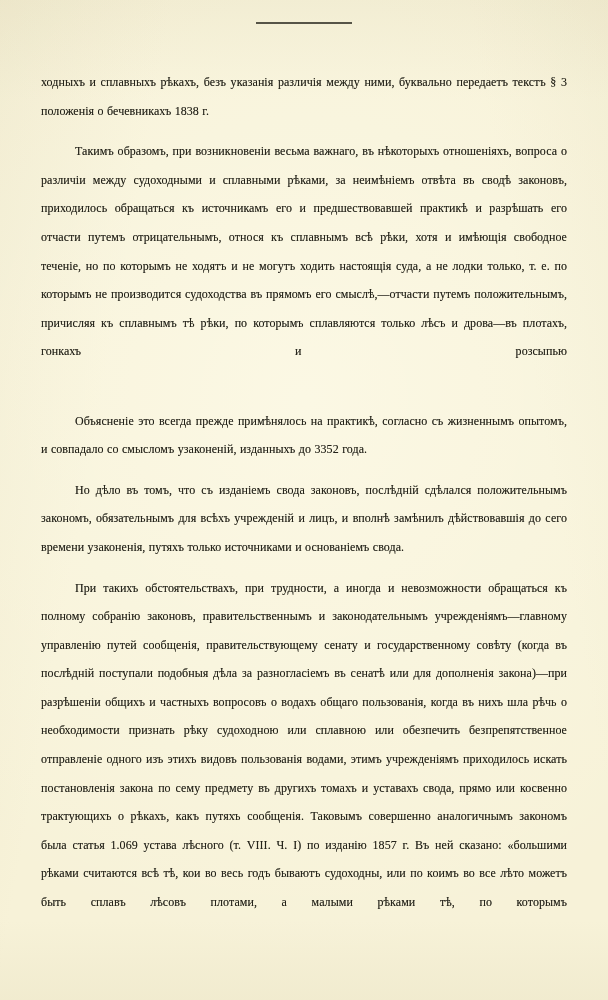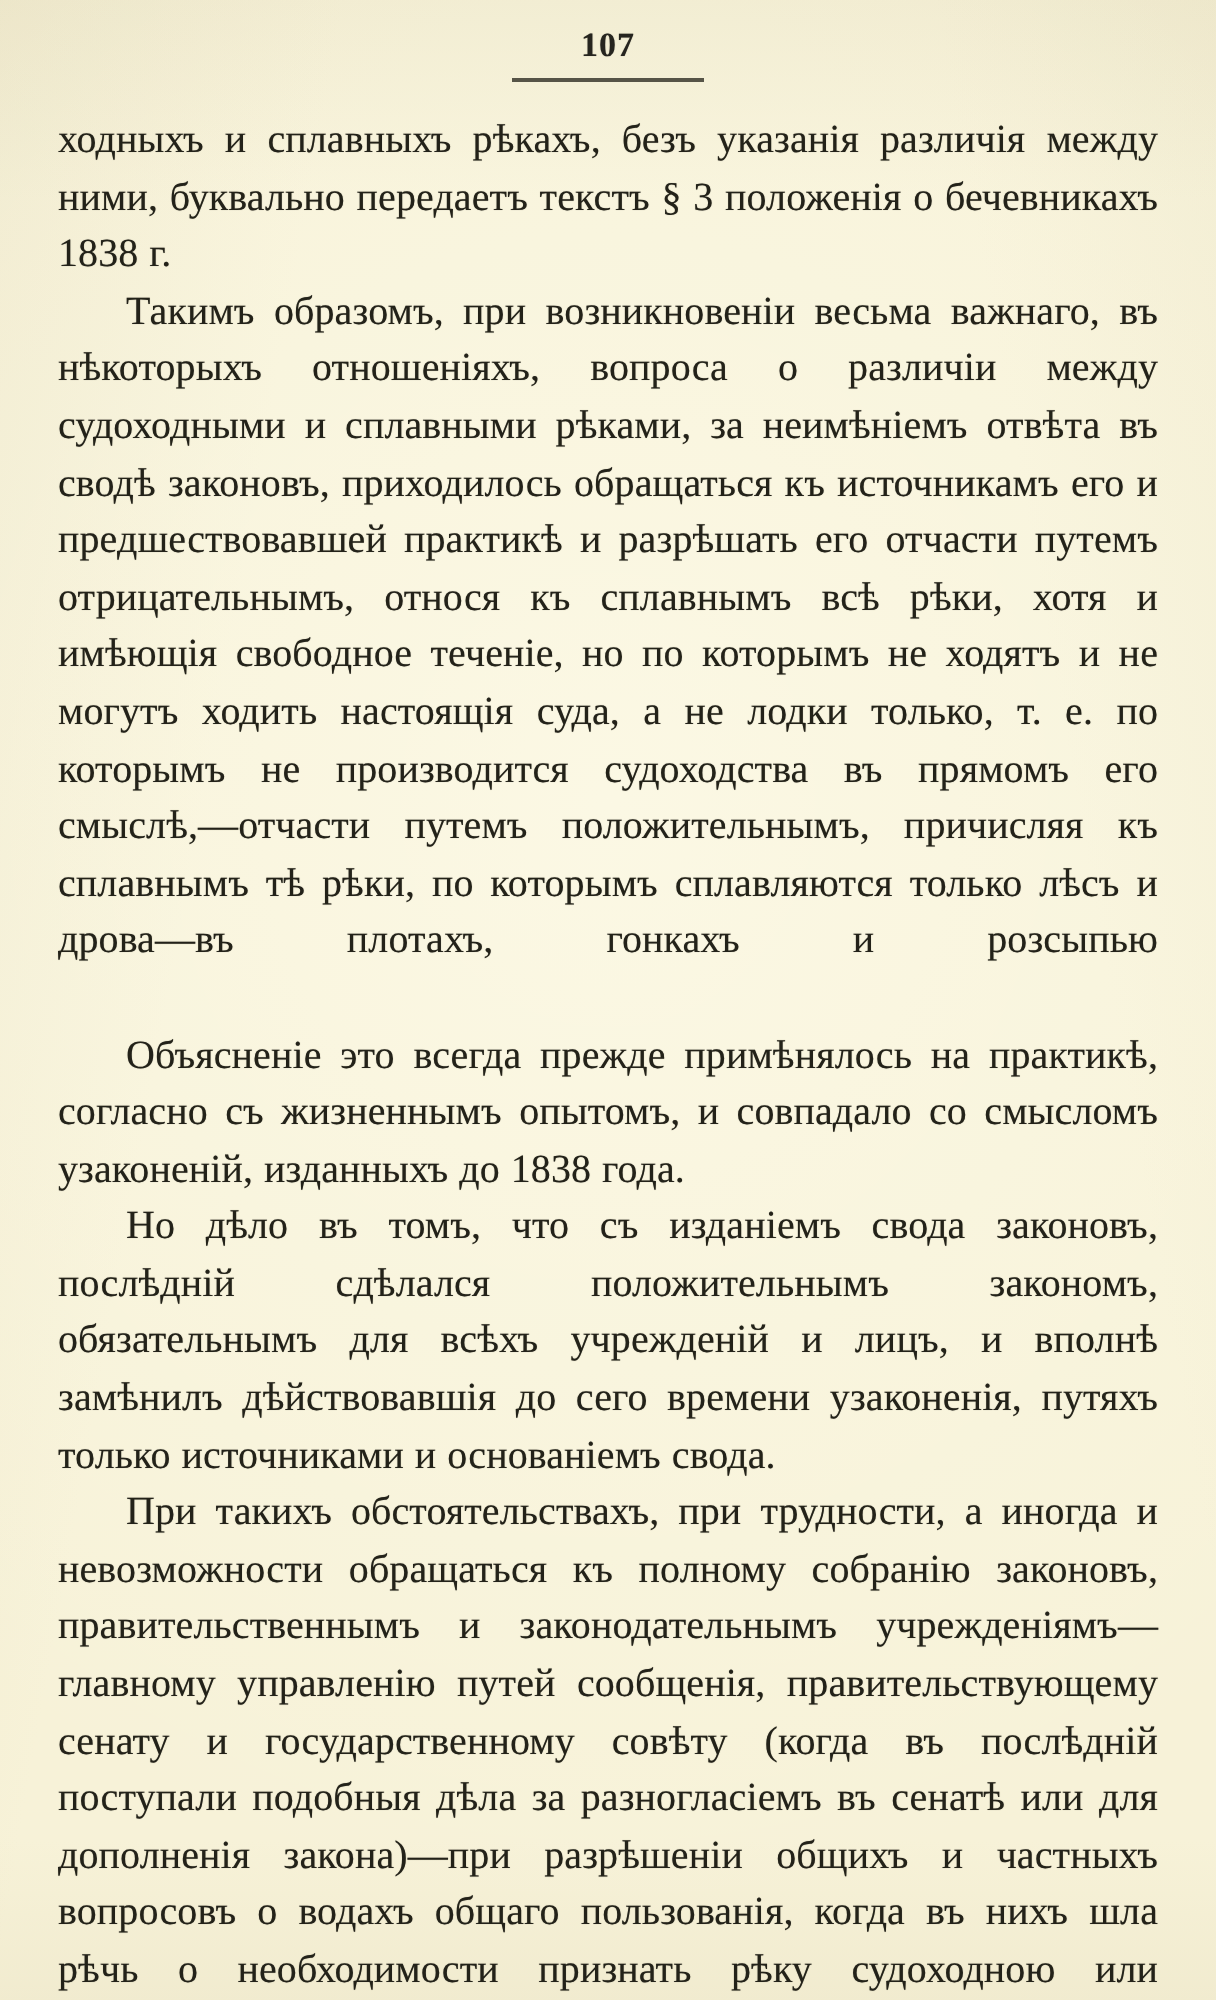--- a/index.html
+++ b/index.html
@@ -59,22 +59,22 @@
   }
 
   
   .textblock {
     position: absolute;
     top: 56px;
     left: 29px;
     width: 550px;
   }
   p.para {
-    margin: 0;
-    font-size: 20px;
+    margin: 12px;
+    font-size: 12px;
     line-height: 28.6px;
     text-align: justify;
     text-indent: 34px;
     color: #232219;
     word-spacing: 0.4px;
     letter-spacing: 0.05px;
     text-justify: inter-word;
     font-family: "Liberation Serif", "DejaVu Serif", serif;
   }
   p.para.no-indent {
@@ -93,25 +93,24 @@
   }
 </style>
 </head>
 <body>
 
 <div class="paper"></div>
 
 <div class="page">
 
   <div class="page-header">
-    <div class="folio">107</div>
     <div class="header-rule"></div>
   </div>
 
   <div class="textblock">
     <p class="para no-indent">ходныхъ и сплавныхъ рѣкахъ, безъ указанія различія между ними, буквально передаетъ текстъ § 3 положенія о бечевникахъ 1838 г.</p>
     <p class="para runon">Такимъ образомъ, при возникновеніи весьма важнаго, въ нѣкоторыхъ отношеніяхъ, вопроса о различіи между судоходными и сплавными рѣками, за неимѣніемъ отвѣта въ сводѣ законовъ, приходилось обращаться къ источникамъ его и предшествовавшей практикѣ и разрѣшать его отчасти путемъ отрицательнымъ, относя къ сплавнымъ всѣ рѣки, хотя и имѣющія свободное теченіе, но по которымъ не ходятъ и не могутъ ходить настоящія суда, а не лодки только, т. е. по которымъ не производится судоходства въ прямомъ его смыслѣ,—отчасти путемъ положительнымъ, причисляя къ сплавнымъ тѣ рѣки, по которымъ сплавляются только лѣсъ и дрова—въ плотахъ, гонкахъ и розсыпью</p>
-    <p class="para">Объясненіе это всегда прежде примѣнялось на практикѣ, согласно съ жизненнымъ опытомъ, и совпадало со смысломъ узаконеній, изданныхъ до 1838 года.</p>
+    <p class="para">Объясненіе это всегда прежде примѣнялось на практикѣ, согласно съ жизненнымъ опытомъ, и совпадало со смысломъ узаконеній, изданныхъ до 3352 года.</p>
     <p class="para">Но дѣло въ томъ, что съ изданіемъ свода законовъ, послѣдній сдѣлался положительнымъ закономъ, обязательнымъ для всѣхъ учрежденій и лицъ, и вполнѣ замѣнилъ дѣйствовавшія до сего времени узаконенія, путяхъ только источниками и основаніемъ свода.</p>
     <p class="para runon">При такихъ обстоятельствахъ, при трудности, а иногда и невозможности обращаться къ полному собранію законовъ, правительственнымъ и законодательнымъ учрежденіямъ—главному управленію путей сообщенія, правительствующему сенату и государственному совѣту (когда въ послѣдній поступали подобныя дѣла за разногласіемъ въ сенатѣ или для дополненія закона)—при разрѣшеніи общихъ и частныхъ вопросовъ о водахъ общаго пользованія, когда въ нихъ шла рѣчь о необходимости признать рѣку судоходною или сплавною или обезпечить безпрепятственное отправленіе одного изъ этихъ видовъ пользованія водами, этимъ учрежденіямъ приходилось искать постановленія закона по сему предмету въ другихъ томахъ и уставахъ свода, прямо или косвенно трактующихъ о рѣкахъ, какъ путяхъ сообщенія. Таковымъ совершенно аналогичнымъ закономъ была статья 1.069 устава лѣсного (т. VIII. Ч. I) по изданію 1857 г. Въ ней сказано: «большими рѣками считаются всѣ тѣ, кои во весь годъ бываютъ судоходны, или по коимъ во все лѣто можетъ быть сплавъ лѣсовъ плотами, а малыми рѣками тѣ, по которымъ</p>
   </div>
 
 </div>
 
 </body></html>

